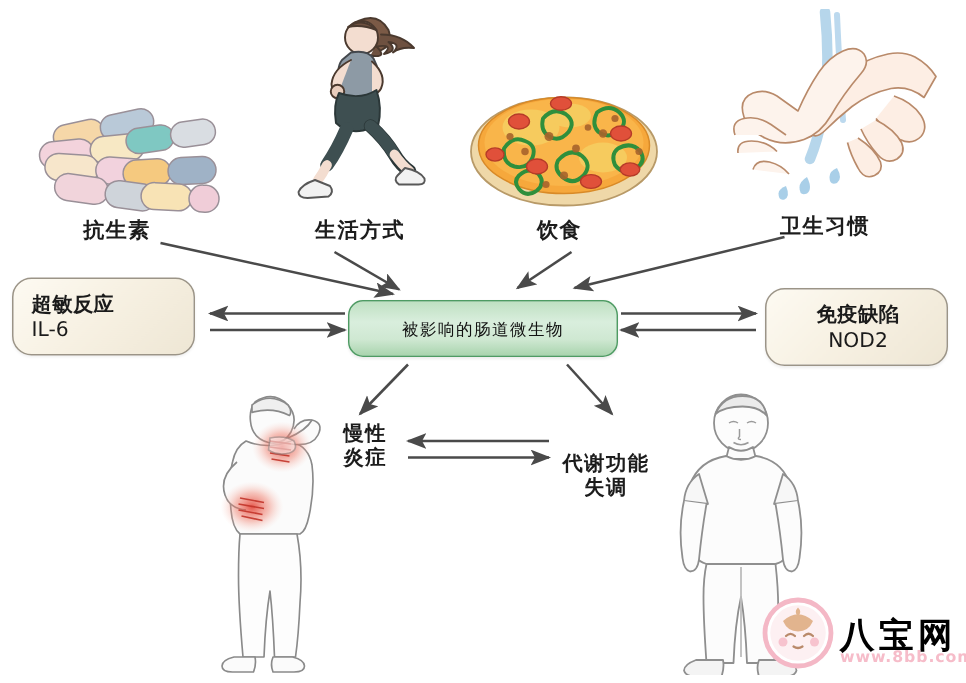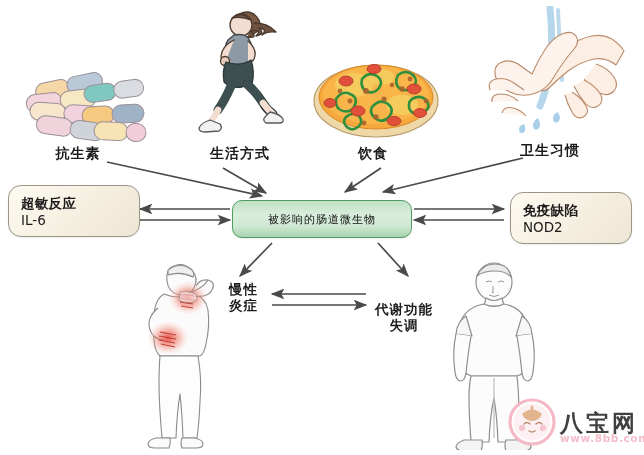--- a/index.html
+++ b/index.html
@@ -51,21 +51,21 @@
   }
   .center-box span{
     font-size:11px;font-weight:400;color:#121212;letter-spacing:1px;white-space:nowrap;
   }
 
   
   #arrows{position:absolute;left:0;top:0;width:644px;height:455px;}
 
   
   .wm-text{
-    font-size:23px;font-weight:700;color:#404040;letter-spacing:3px;white-space:nowrap;
+    font-size:23px;font-weight:700;color:#000000;letter-spacing:3px;white-space:nowrap;
   }
   .wm-url{
     font-size:10.5px;font-weight:700;color:#f6bcc9;letter-spacing:.6px;white-space:nowrap;
   }
 </style>
 </head>
 <body>
 
 <div id="stage">
 
@@ -308,26 +308,26 @@
       <path d="M366 294 L272 294"></path>
       <path d="M272 305 L366 305"></path>
     </g>
   </svg>
 
   <div class="abs src-label" style="left:28px;top:145px;width:100px;">抗生素</div>
   <div class="abs src-label" style="left:190px;top:145px;width:100px;">生活方式</div>
   <div class="abs src-label" style="left:338px;top:145px;width:70px;">饮食</div>
   <div class="abs src-label" style="left:500px;top:142px;width:100px;">卫生习惯</div>
 
-  <div class="abs side-box" style="left:8px;top:185px;width:132px;">
+  <div class="abs side-box" style="left:8px;top:185px;width:122px;">
     <div class="ln">超敏反应</div>
     <div class="ln lat">IL-6</div>
   </div>
 
-  <div class="abs side-box" style="left:510px;top:192px;width:122px;">
+  <div class="abs side-box" style="left:510px;top:192px;width:122px;text-align:center;">
     <div class="ln">免疫缺陷</div>
     <div class="ln lat">NOD2</div>
   </div>
 
   <div class="abs center-box" style="left:232px;top:200px;">
     <span>被影响的肠道微生物</span>
   </div>
 
   <div class="abs outcome-label" style="left:198px;top:281px;width:60px;text-align:right;">
     <div>慢性</div>

